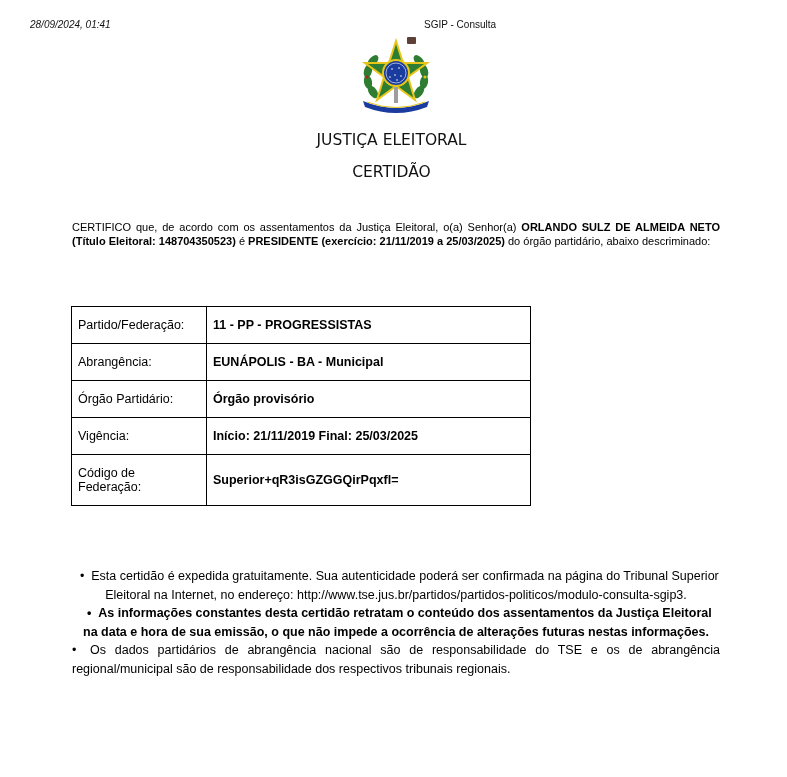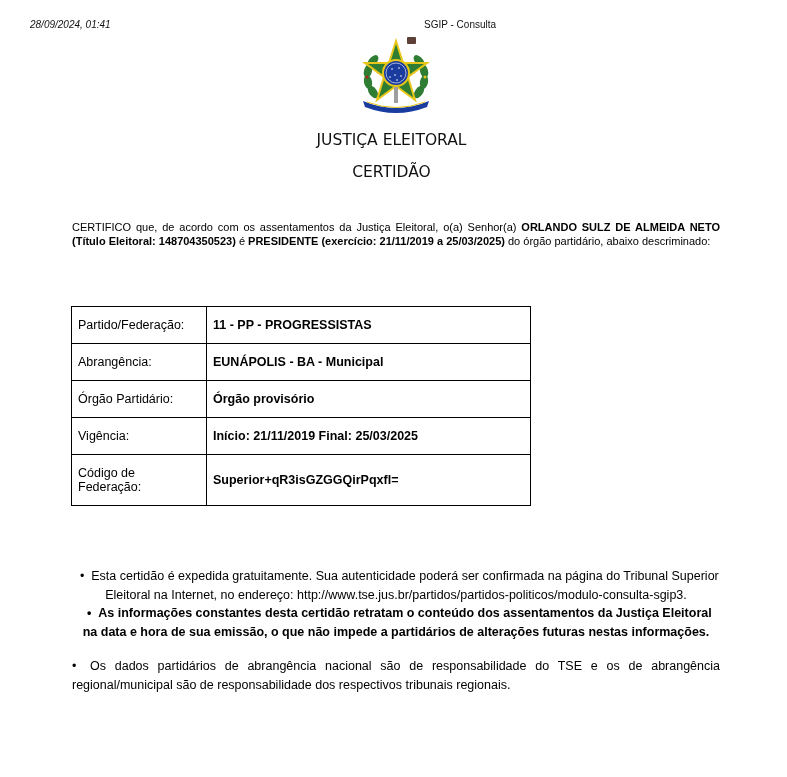--- a/index.html
+++ b/index.html
@@ -50,21 +50,21 @@
     }
     #info-table td.lbl { width: 135px; }
     #info-table td.val { width: 324px; font-weight: bold; }
 
     #notes {
       position: absolute; left: 72px; top: 567px; width: 648px;
       font-size: 12.5px; line-height: 18.5px;
     }
     .note { text-align: center; }
     .note.bold { font-weight: bold; }
-    .note.justify { text-align: justify; margin-top: 16px; }
+    .note.justify { text-align: justify; }
     .bullet { display: inline-block; width: 18px; }
   </style>
 </head>
 <body>
 
 <div class="hdr" id="hdr-date">28/09/2024, 01:41</div>
 <div class="hdr" id="hdr-title">SGIP - Consulta</div>
 
 <svg id="coat" viewBox="0 0 78 80">
 
@@ -134,18 +134,18 @@
       <td class="val">Superior+qR3isGZGGQirPqxfl=</td>
     </tr>
   </tbody>
 </table>
 
 <div id="notes">
   <p class="note">
     <span class="bullet">•</span><span>Esta certidão é expedida gratuitamente. Sua autenticidade poderá ser confirmada na página do Tribunal Superior Eleitoral na Internet, no endereço: http://www.tse.jus.br/partidos/partidos-politicos/modulo-consulta-sgip3.</span>
   </p>
   <p class="note bold">
-    <span class="bullet">•</span><span>As informações constantes desta certidão retratam o conteúdo dos assentamentos da Justiça Eleitoral na data e hora de sua emissão, o que não impede a partidários de alterações futuras nestas informações.</span>
+    <span class="bullet">•</span><span>As informações constantes desta certidão retratam o conteúdo dos assentamentos da Justiça Eleitoral na data e hora de sua emissão, o que não impede a ocorrência de alterações futuras nestas informações.</span>
   </p>
   <p class="note justify">
     <span class="bullet">•</span><span>Os dados partidários de abrangência nacional são de responsabilidade do TSE e os de abrangência regional/municipal são de responsabilidade dos respectivos tribunais regionais.</span>
   </p>
 </div>
 
 </body></html>

